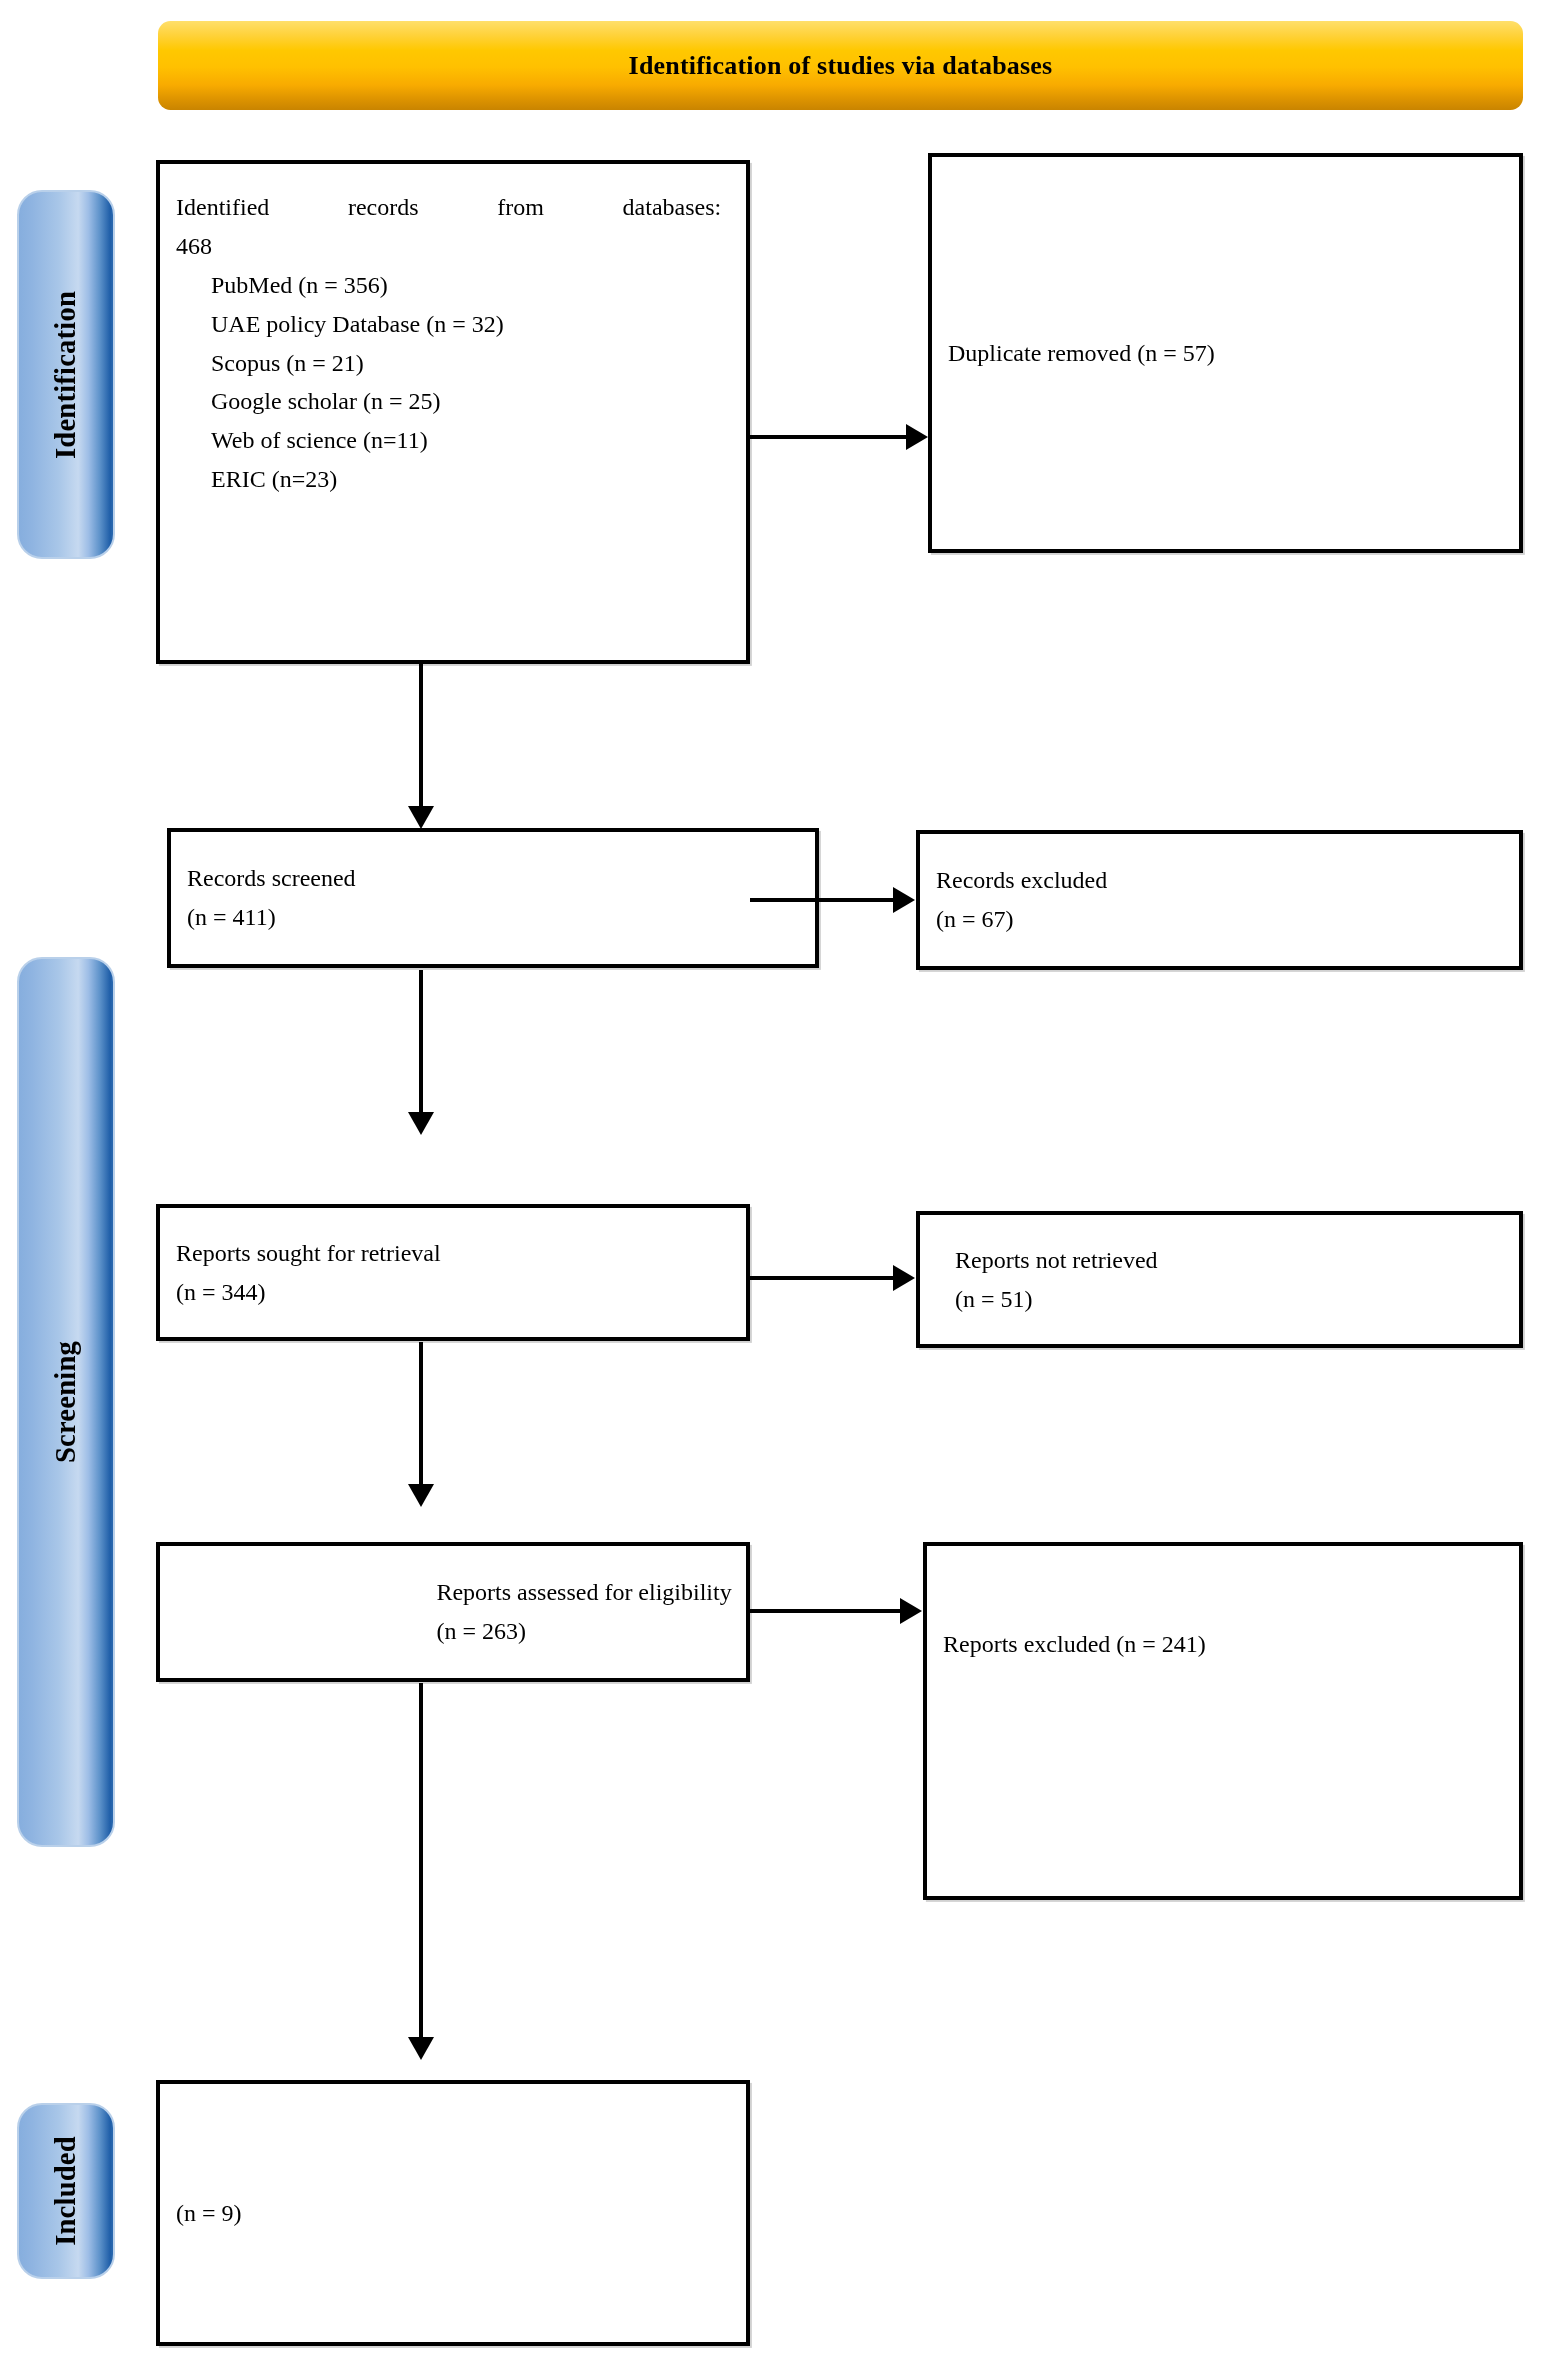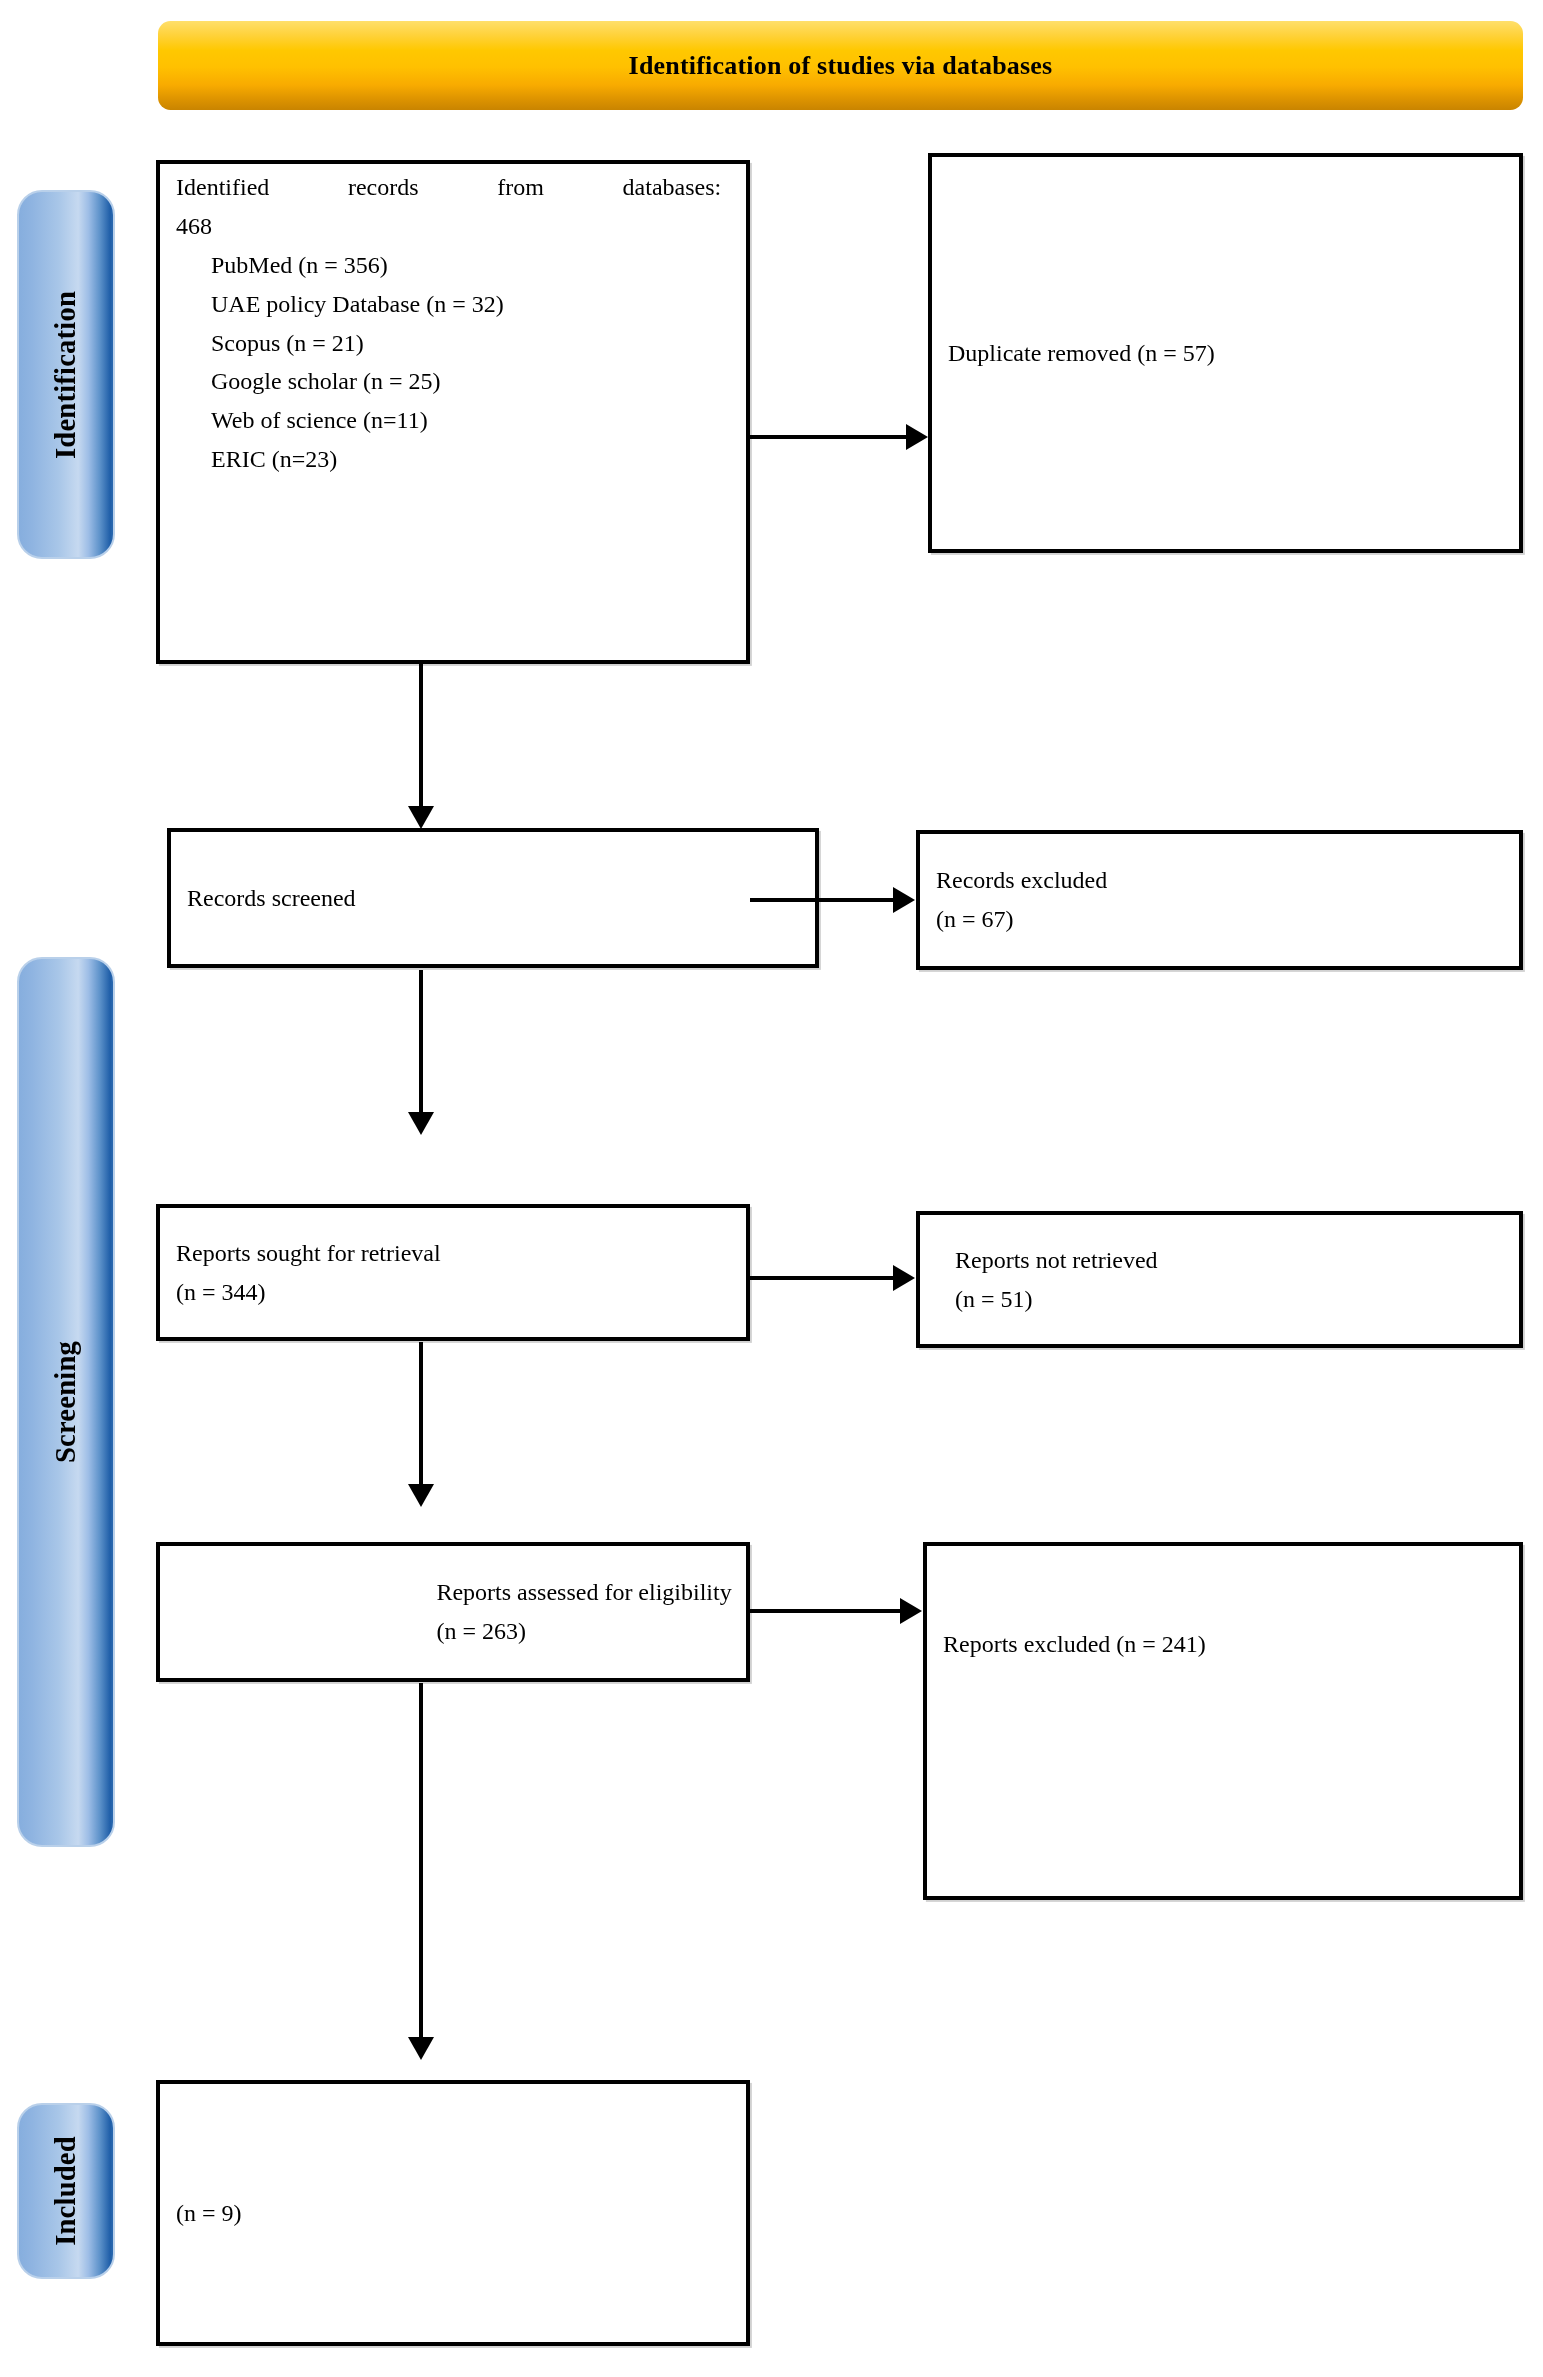--- a/index.html
+++ b/index.html
@@ -88,21 +88,21 @@
   }
   .box.vcenter { justify-content: center; }
   .box.vtop    { justify-content: flex-start; }
 
   .box-text {
     font-size: 24px;
     line-height: 1.62;
     color: #000000;
     padding: 0 14.3px 0 16px;
   }
-  .box-text.pad-top { padding-top: 4px; }
+  .box-text.pad-top { padding-top: 24px; }
 
   .line-justify {
     text-align: justify;
     text-align-last: justify;
     padding-right: 10.5px;
   }
   .line-plain { text-align: left; }
   .line-indent { padding-left: 35px; }
 
   
@@ -181,20 +181,21 @@
     </div>
   </div>
 
   <div class="h-arrow" style="left:750px; top:435px; width:157px;"></div>
 
   <div class="v-arrow" style="left:419px; top:664px; height:143px;"></div>
 
   <div class="box vcenter" style="left:156px; top:828px; width:652px; height:140px;margin-left:11px;">
     <div class="box-text">
       <div class="line-plain">Records screened</div>
+      <div class="line-plain">(n = 411)</div>
     </div>
   </div>
 
   <div class="box vcenter" style="left:916px; top:830px; width:607px; height:140px;">
     <div class="box-text">
       <div class="line-plain">Records excluded</div>
       <div class="line-plain">(n = 67)</div>
     </div>
   </div>
 

